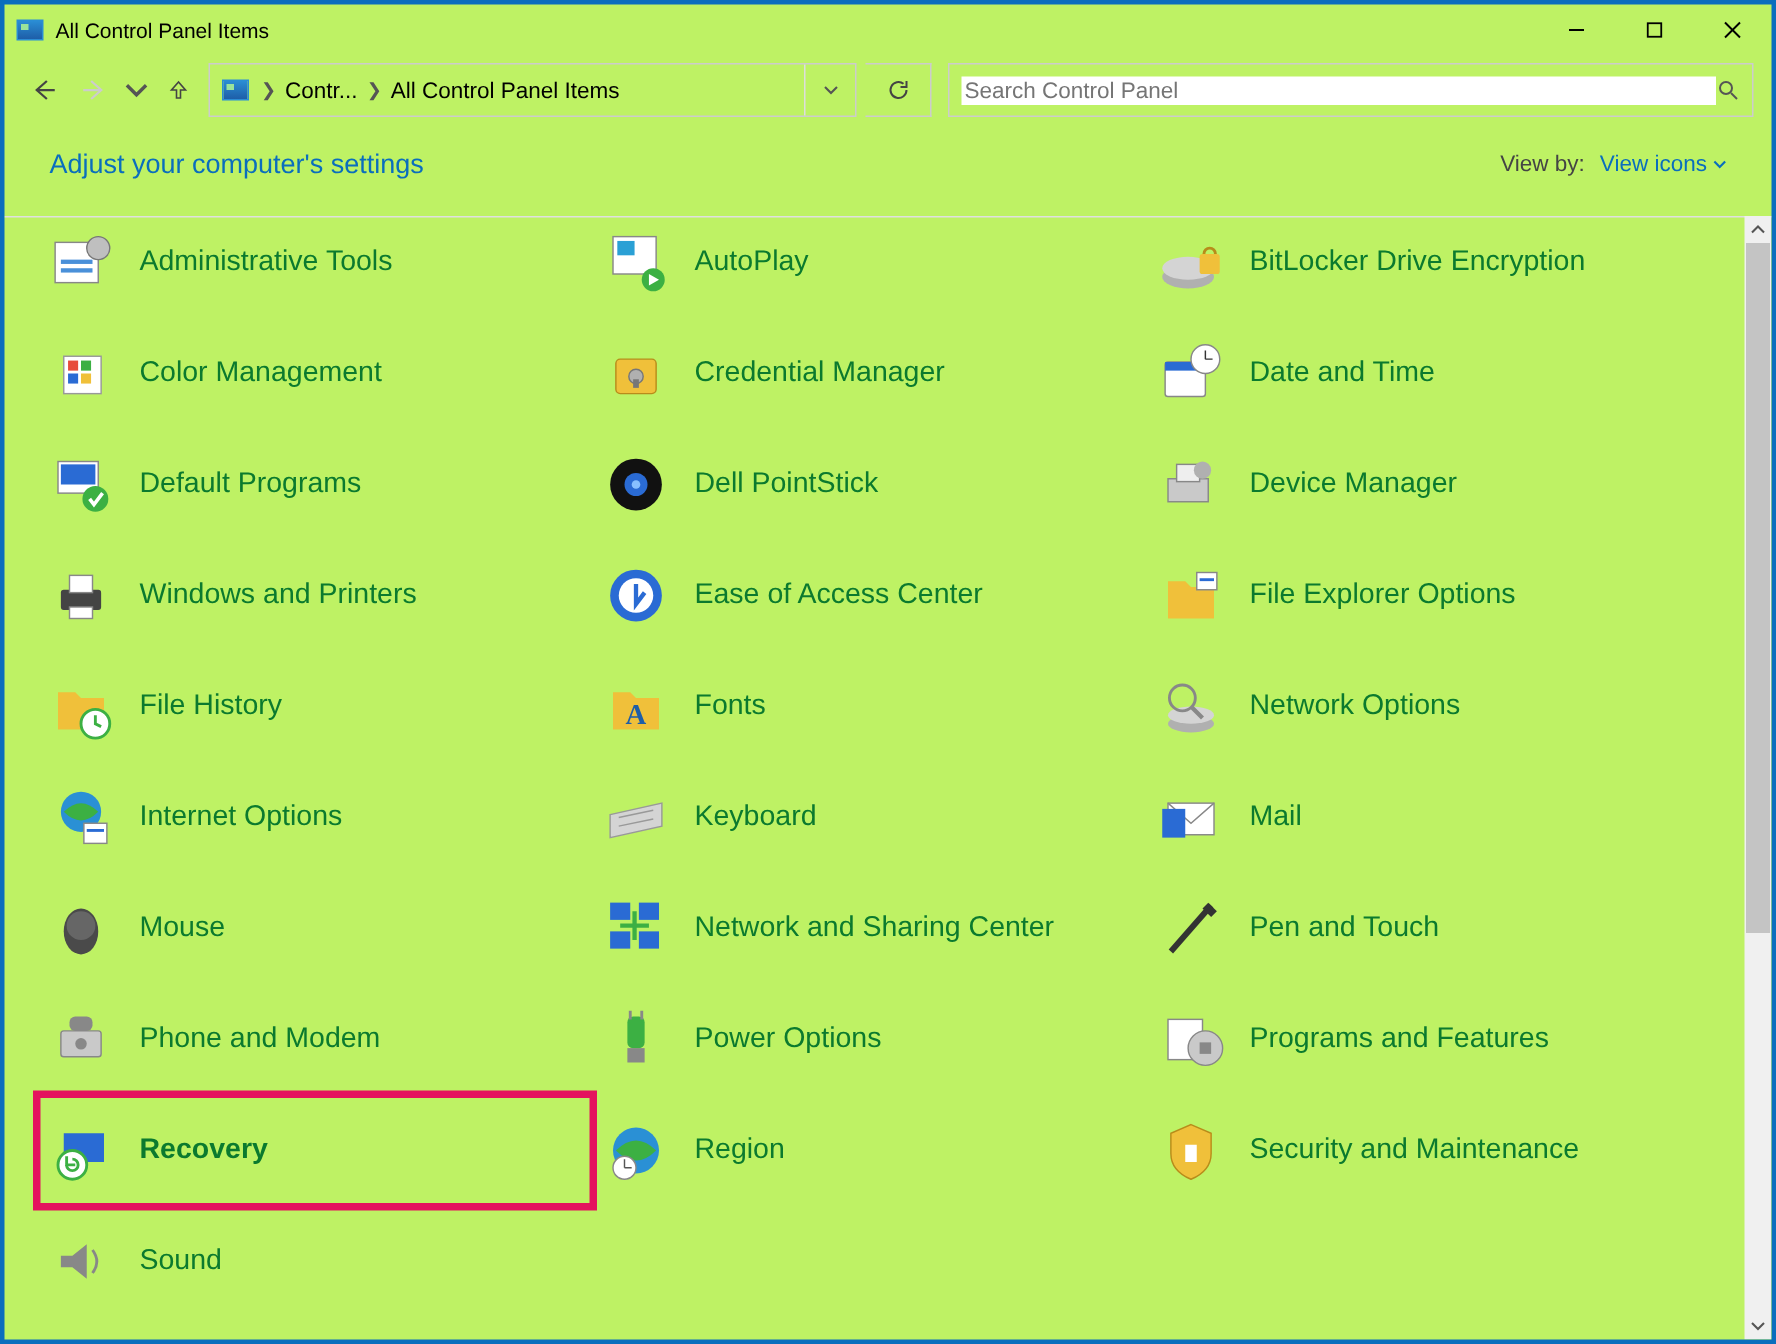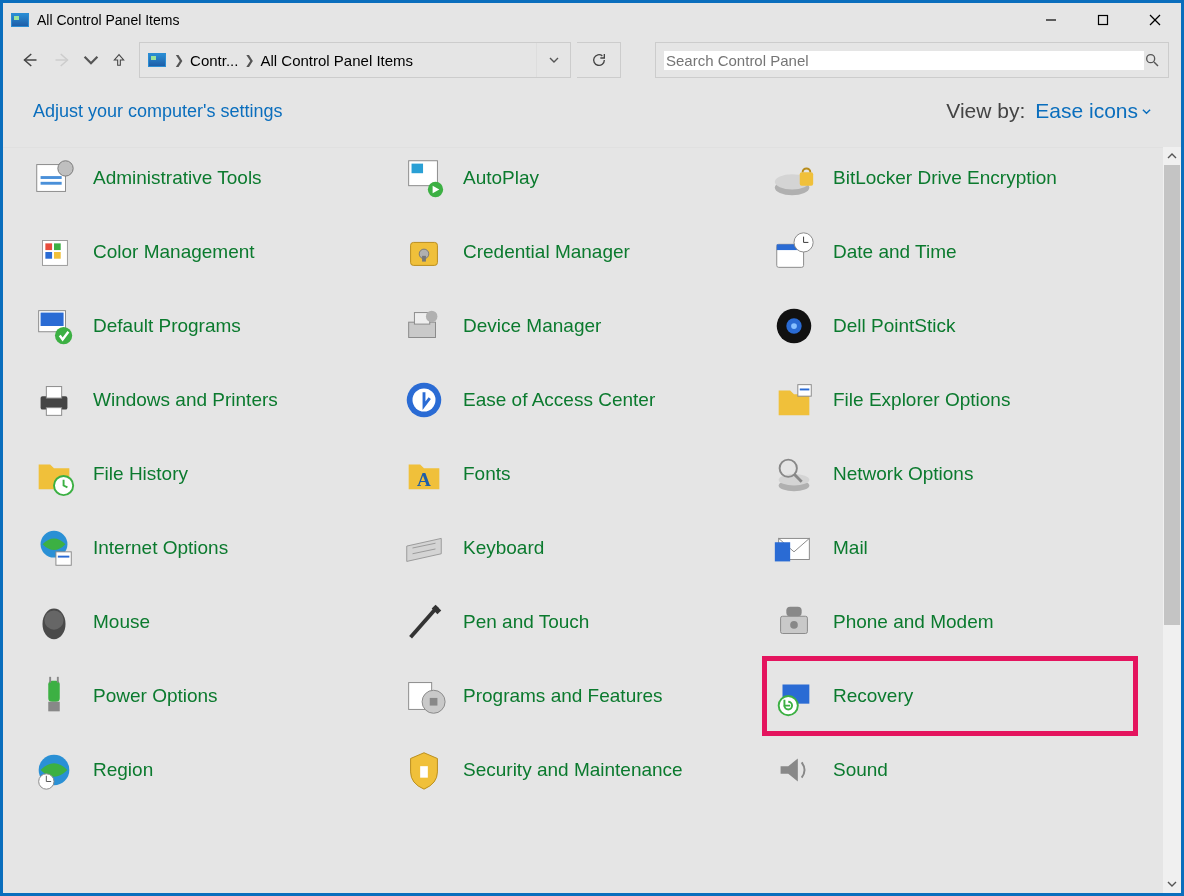--- a/index.html
+++ b/index.html
@@ -1,53 +1,53 @@
 <!DOCTYPE html>
 <html><head>
 <meta charset="utf-8">
 <style>
   * { box-sizing: border-box; }
   html, body { margin:0; padding:0; font-family: "Segoe UI", Arial, sans-serif; background:#fff; }
-  .window { width:1184px; height:896px; border:3px solid #0a6ebd; position:relative; overflow:hidden; display:flex; flex-direction:column; background:#e5e5e5;}
+  .window { width:1184px; height:896px; border:3px solid #0a6ebd; position:relative; overflow:hidden; display:flex; flex-direction:column; background:#bef264;}
   
   .titlebar { height:34px; display:flex; align-items:center; padding:0 0 0 8px; font-size:14px; color:#000;}
   .titlebar .icon { width:18px; height:14px; background:linear-gradient(#2a8dd4,#1e5ea8); border:1px solid #2a8dd4; margin-right:8px; position:relative;}
   .titlebar .icon::after{ content:""; position:absolute; left:2px; top:2px; width:5px; height:4px; background:#9ae39a;}
   .winbtns { margin-left:auto; display:flex; }
   .winbtn { width:52px; height:30px; display:flex; align-items:center; justify-content:center; color:#000;}
   .winbtn svg { width:12px; height:12px; }
   
   .navbar { height:46px; display:flex; align-items:center; padding:0 12px; gap:6px;}
   .navbtn { width:28px; height:28px; display:flex; align-items:center; justify-content:center; color:#555;}
   .navbtn.disabled { color:#bbb; }
   .navbtn svg { width:18px; height:18px; }
   .up-arrow svg { width:16px; height:16px;}
   .addrbox { flex:0 0 432px; height:36px; border:1px solid #ccc; display:flex; align-items:center; position:relative;}
   .addr-seg { display:flex; align-items:center; padding:0 0 0 6px; font-size:15px;}
   .addr-seg .sep { padding:0 6px; color:#555; font-size:12px;}
   .addr-icon { width:18px; height:14px; background:linear-gradient(#2a8dd4,#1e5ea8); border:1px solid #2a8dd4; margin:0 2px 0 2px; position:relative;}
   .addr-icon::after{ content:""; position:absolute; left:2px; top:2px; width:5px; height:4px; background:#9ae39a;}
   .addr-drop { width:34px; height:34px; border-left:1px solid #ddd; margin-left:auto; display:flex; align-items:center; justify-content:center;}
   .refreshbox { width:44px; height:36px; border:1px solid #ccc; border-left:none; display:flex; align-items:center; justify-content:center;}
-  .searchbox { flex:1; height:36px; border:1px solid #ccc; margin-left:28px; display:flex; align-items:center; padding:0 8px;}
+  .searchbox { flex:1; height:36px; border:1px solid #ccc; margin-left:5px; display:flex; align-items:center; padding:0 8px;}
   .searchbox input { border:none; outline:none; flex:1; font-size:15px; font-family:inherit; color:#555;}
   .searchbox .search-icon { color:#555; }
   .content-header { display:flex; align-items:center; padding:16px 30px 0 30px;}
   .page-title { font-size:18px; color:#0a6ebd; font-weight:400;}
-  .viewby { margin-left:auto; font-size:21px; color:#444; display:flex; align-items:center; gap:10px;}
+  .viewby { margin-left:auto; font-size:15px; color:#444; display:flex; align-items:center; gap:10px;}
   .viewby-value { color:#0a6ebd; display:flex; align-items:center; gap:4px;}
   .divider2 { border-bottom:1px solid #e0e0e0; height:0; margin-top:24px; position:relative; z-index:0;}
   
   .mainarea { flex:1; display:flex; position:relative; overflow:hidden; margin-top:-1px;}
   .grid-wrap { flex:1; overflow:hidden; position:relative;padding-left:16px;}
   .items-grid { position:absolute; left:22px; right:0; top:-6px; display:grid; grid-template-columns: repeat(3, 370px); grid-auto-rows:74px; }
   .cp-item { display:flex; align-items:center; gap:14px; padding:0 4px; cursor:default; position:relative; z-index:2;}
   .cp-icon { width:50px; height:50px; display:flex; align-items:center; justify-content:center; flex-shrink:0;}
   .cp-label { color:#0b7a2e; font-size:19px; line-height:1.2; max-width:280px;}
-  .highlighted { outline:5px solid #e4145e; outline-offset:-2px;}
+  .highlighted { outline:5px solid #e4145e; outline-offset:-2px;font-weight:bold;}
   
   .scrollbar { width:18px; background:#f0f0f0; position:relative;}
   .scroll-arrow { width:18px; height:18px; display:flex; align-items:center; justify-content:center; color:#555; position:absolute;}
   .scroll-arrow.up{ top:0;} .scroll-arrow.down{ bottom:0;}
   .scroll-thumb { position:absolute; left:1px; width:16px; top:18px; height:460px; background:#c4c4c4;}
   svg { display:block; }
   .chev { width:10px; height:10px;}
 </style>
 </head>
 <body>
@@ -131,21 +131,21 @@
           </svg>
       </span>
     </div>
   </div>
 
   <div class="content-header">
     <span class="page-title">Adjust your computer's settings</span>
     <div class="viewby">
       <span>View by:</span>
       <span class="viewby-value">
-        <span>Ease icons</span>
+        <span>View icons</span>
         <svg class="chev" style="width:9px;height:9px" viewBox="0 0 10 10">
             <path d="M1 3 L5 7 L9 3" fill="none" stroke="#0a6ebd" stroke-width="1.6"></path>
           </svg>
       </span>
     </div>
   </div>
   <div class="divider2"></div>
 
   <div class="mainarea">
     <div class="grid-wrap">
@@ -224,36 +224,36 @@
                 <rect x="10" y="10" width="24" height="14" fill="#2a6bd4"></rect>
                 <circle cx="34" cy="34" r="9" fill="#3cb043"></circle>
                 <path d="M30 34 L33 38 L39 30" fill="none" stroke="#fff" stroke-width="2.5"></path>
               </svg>
             </div>
             <div class="cp-label">Default Programs</div>
           </div>
           <div class="cp-item">
             <div class="cp-icon">
               <svg width="46" height="46" viewBox="0 0 48 48">
+                <circle cx="24" cy="24" r="18" fill="#111"></circle>
+                <circle cx="24" cy="24" r="8" fill="#2a6bd4"></circle>
+                <circle cx="24" cy="24" r="3" fill="#88c0ff"></circle>
+              </svg>
+            </div>
+            <div class="cp-label">Dell PointStick</div>
+          </div>
+          <div class="cp-item">
+            <div class="cp-icon">
+              <svg width="46" height="46" viewBox="0 0 48 48">
                 <rect x="8" y="20" width="28" height="16" fill="#c9c9c9" stroke="#888"></rect>
                 <rect x="14" y="10" width="16" height="12" fill="#eee" stroke="#888"></rect>
                 <circle cx="32" cy="14" r="6" fill="#b0b0b0"></circle>
               </svg>
             </div>
             <div class="cp-label">Device Manager</div>
-          </div>
-          <div class="cp-item">
-            <div class="cp-icon">
-              <svg width="46" height="46" viewBox="0 0 48 48">
-                <circle cx="24" cy="24" r="18" fill="#111"></circle>
-                <circle cx="24" cy="24" r="8" fill="#2a6bd4"></circle>
-                <circle cx="24" cy="24" r="3" fill="#88c0ff"></circle>
-              </svg>
-            </div>
-            <div class="cp-label">Dell PointStick</div>
           </div>
           <div class="cp-item">
             <div class="cp-icon">
               <svg width="46" height="46" viewBox="0 0 48 48">
                 <rect x="10" y="20" width="28" height="14" rx="2" fill="#444"></rect>
                 <rect x="16" y="10" width="16" height="12" fill="#fff" stroke="#888"></rect>
                 <rect x="16" y="32" width="16" height="8" fill="#fff" stroke="#888"></rect>
               </svg>
             </div>
             <div class="cp-label">Windows and Printers</div>
@@ -340,20 +340,33 @@
             <div class="cp-label">Mail</div>
           </div>
           <div class="cp-item">
             <div class="cp-icon">
               <svg width="46" height="46" viewBox="0 0 48 48">
                 <ellipse cx="24" cy="26" rx="12" ry="16" fill="#4a4a4a"></ellipse>
                 <ellipse cx="24" cy="22" rx="10" ry="10" fill="#666"></ellipse>
               </svg>
             </div>
             <div class="cp-label">Mouse</div>
+          </div>
+          <div class="cp-item">
+            <div class="cp-icon">
+              <svg width="46" height="46" viewBox="0 0 48 48">
+                <rect x="6" y="6" width="14" height="12" fill="#2a6bd4"></rect>
+                <rect x="26" y="6" width="14" height="12" fill="#2a6bd4"></rect>
+                <rect x="6" y="26" width="14" height="12" fill="#2a6bd4"></rect>
+                <rect x="26" y="26" width="14" height="12" fill="#2a6bd4"></rect>
+                <line x1="13" y1="22" x2="33" y2="22" stroke="#3cb043" stroke-width="3"></line>
+                <line x1="23" y1="12" x2="23" y2="32" stroke="#3cb043" stroke-width="3"></line>
+              </svg>
+            </div>
+            <div class="cp-label">Network and Sharing Center</div>
           </div>
           <div class="cp-item">
             <div class="cp-icon">
               <svg width="46" height="46" viewBox="0 0 48 48">
                 <line x1="10" y1="40" x2="38" y2="8" stroke="#333" stroke-width="4"></line>
                 <path d="M36 6 L42 12 L38 16 L32 10 Z" fill="#333"></path>
               </svg>
             </div>
             <div class="cp-label">Pen and Touch</div>
           </div>

